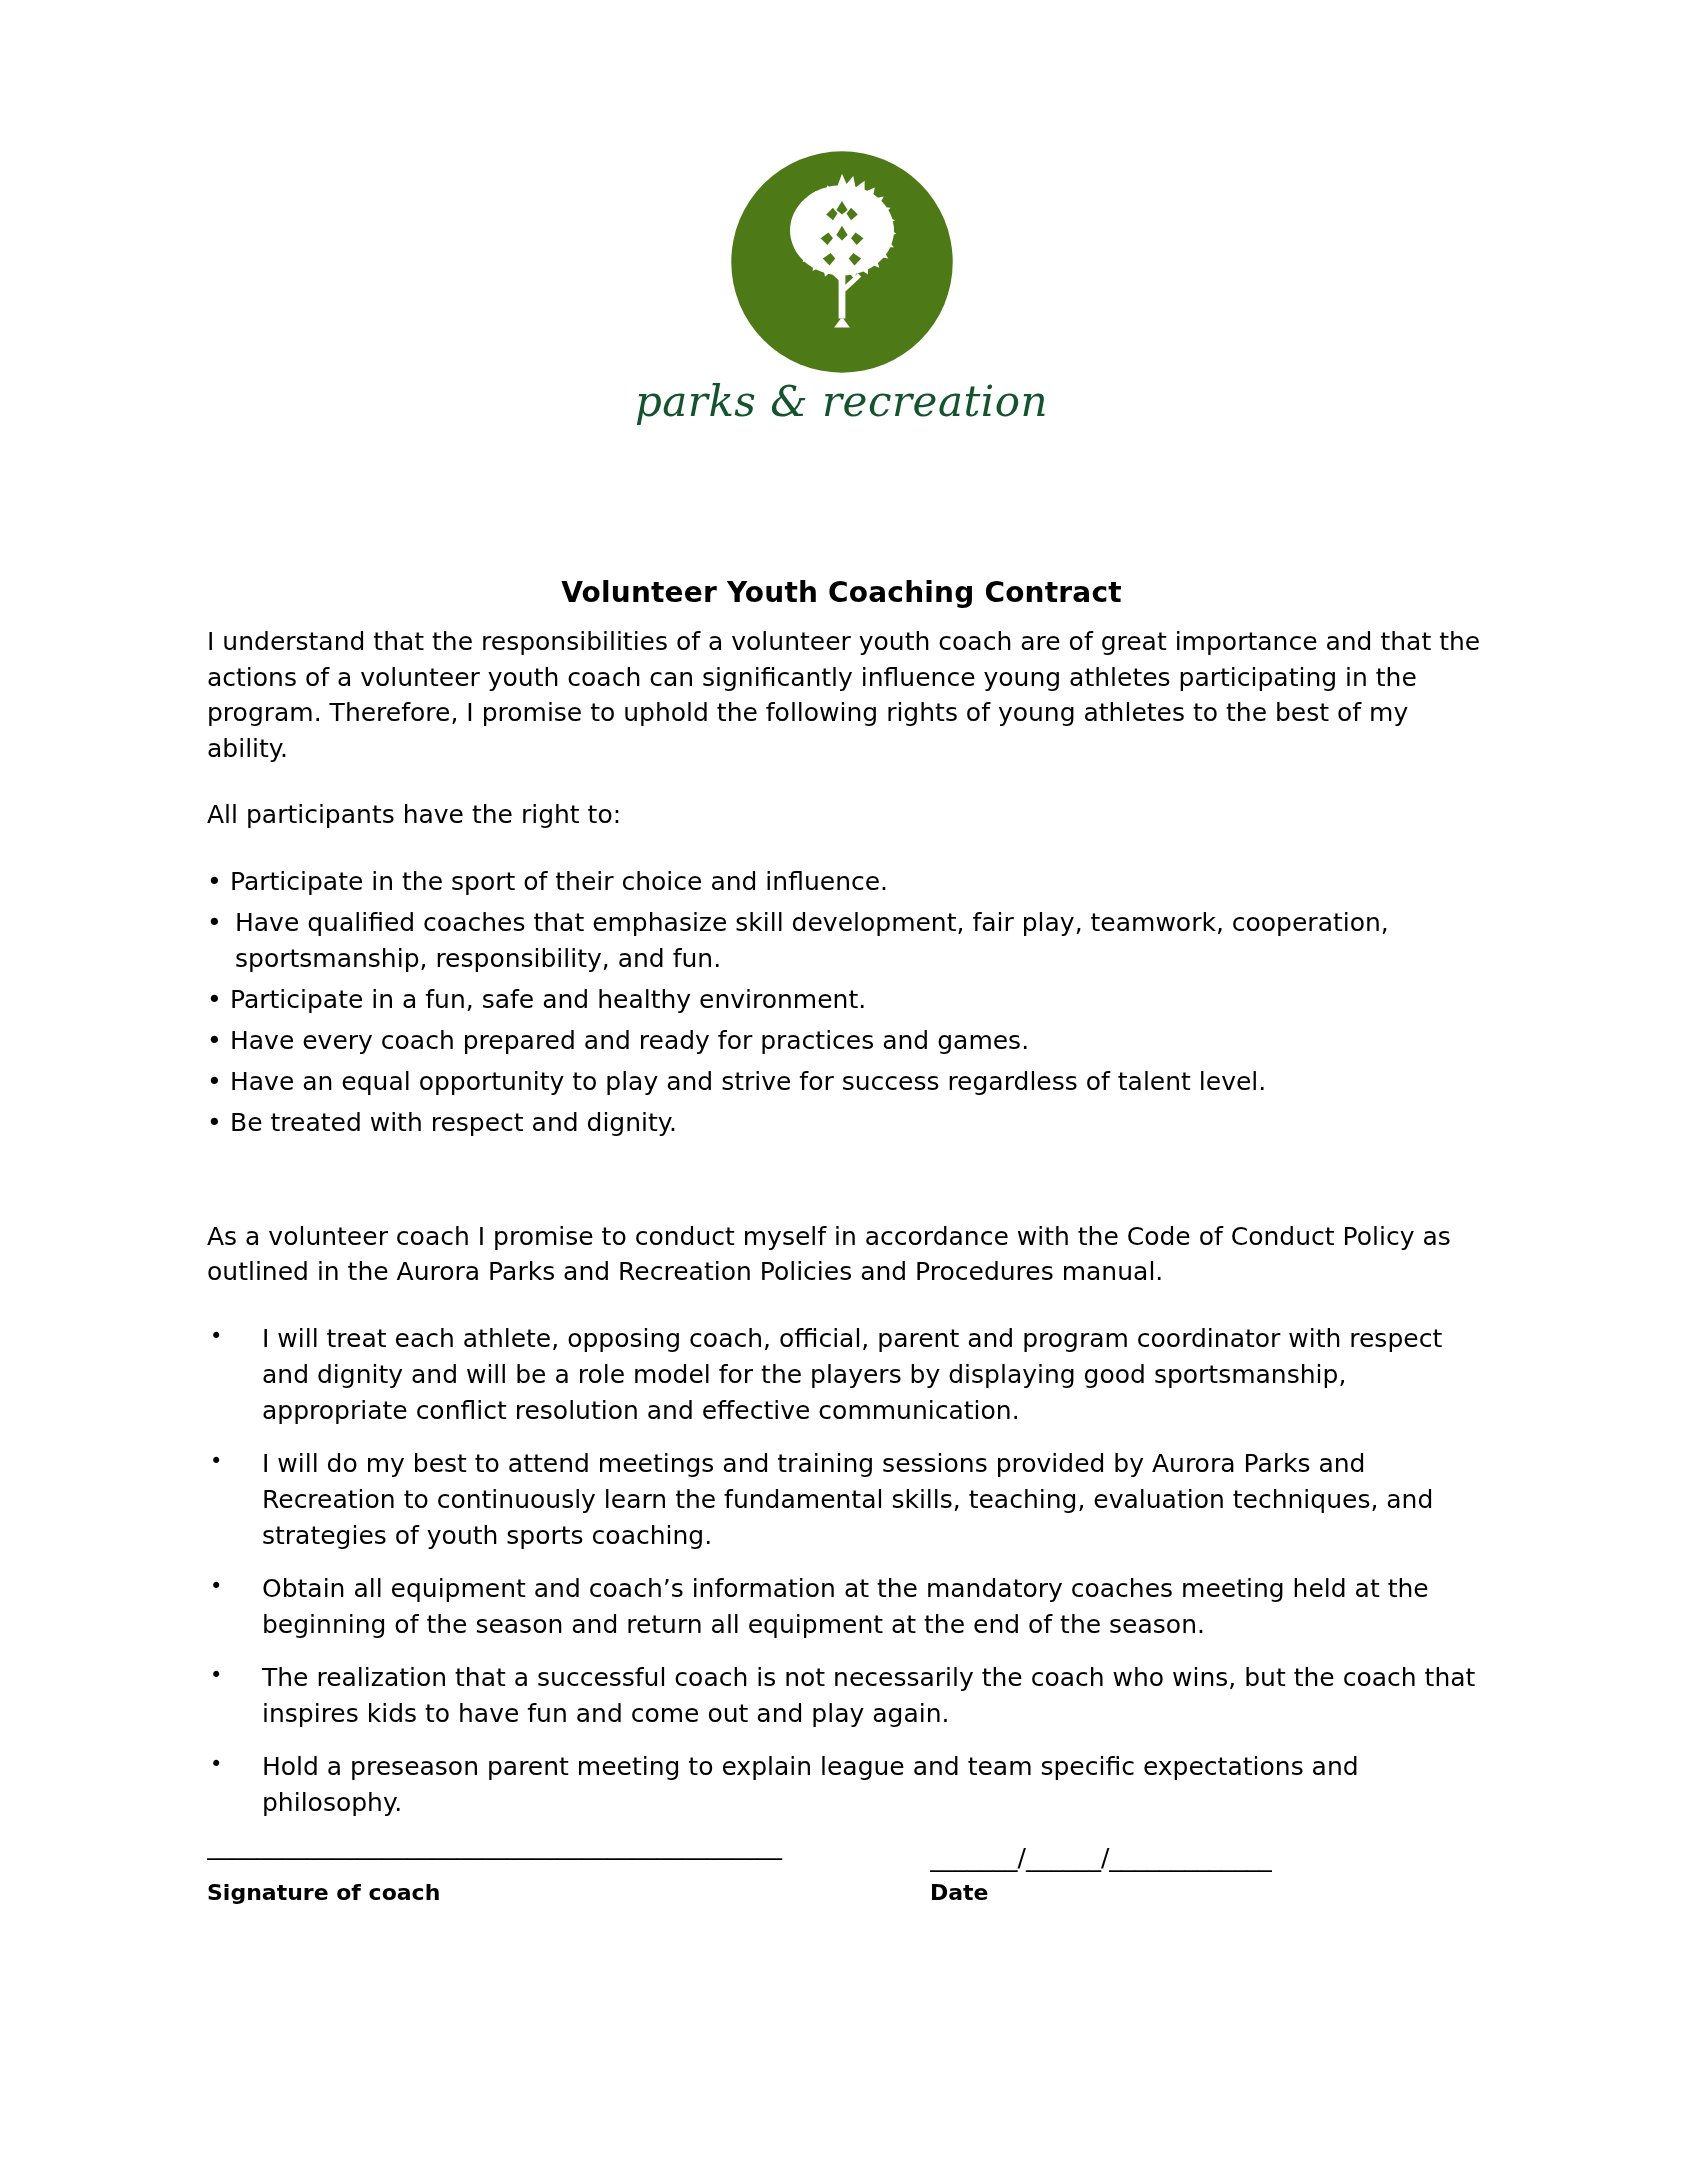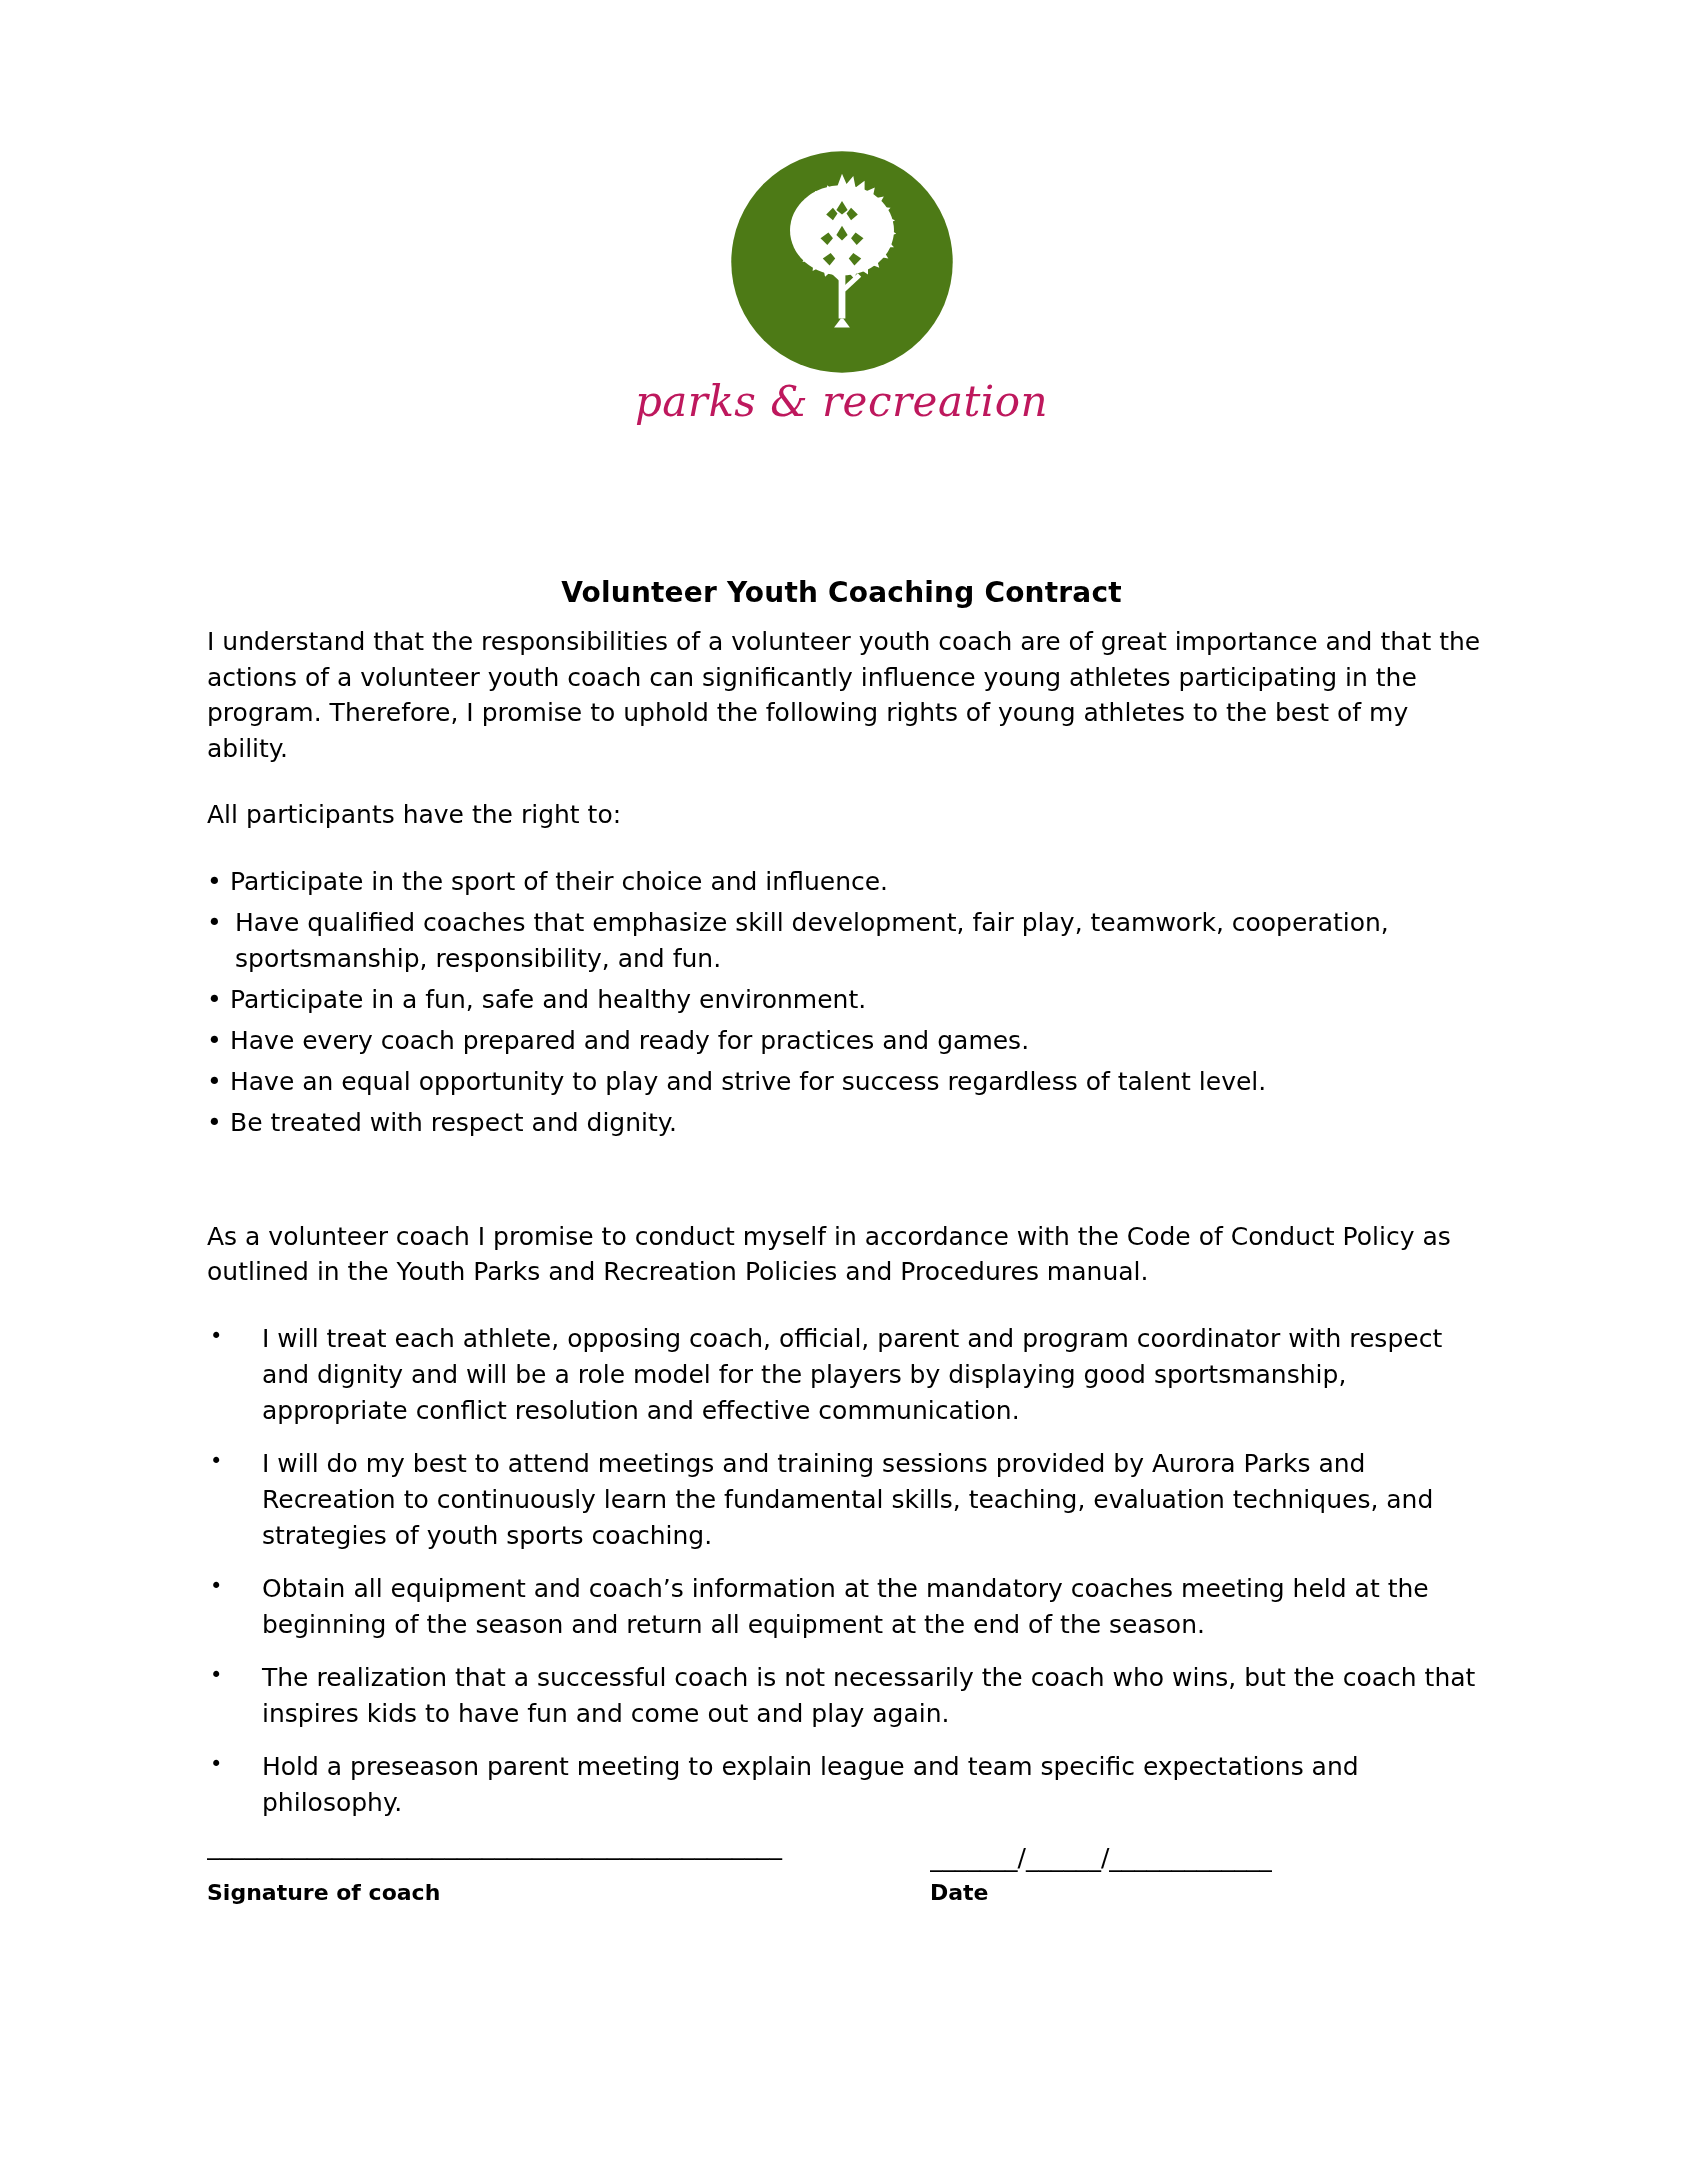--- a/index.html
+++ b/index.html
@@ -46,21 +46,21 @@
     letter-spacing: 1px;
     line-height: 0.95;
     margin-top: -10px;
     color: #111111;
   }
   .logo-tagline {
     font-family: "DejaVu Serif", serif;
     font-style: italic;
     font-size: 42px;
     letter-spacing: 0.5px;
-    color: #be185d;
+    color: #14532d;
     margin-top: 2px;
   }
 
   
   .doc-title {
     position: absolute;
     left: 0;
     top: 552px;
     width: 1683px;
     text-align: center;
@@ -236,21 +236,21 @@
         <span>Have an equal opportunity to play and strive for success regardless of talent level.</span>
       </li>
       <li>
         <span class="bullet">•</span>
         <span>Be treated with respect and dignity.</span>
       </li>
     </ul>
 
     <div class="spacer-lg"></div>
 
-    <p class="para">As a volunteer coach I promise to conduct myself in accordance with the Code of Conduct Policy as outlined in the Youth Parks and Recreation Policies and Procedures manual.</p>
+    <p class="para">As a volunteer coach I promise to conduct myself in accordance with the Code of Conduct Policy as outlined in the Aurora Parks and Recreation Policies and Procedures manual.</p>
 
     <ul class="list-hang">
       <li>
         <span class="bullet">•</span>
         <span>I will treat each athlete, opposing coach, official, parent and program coordinator with respect and dignity and will be a role model for the players by displaying good sportsmanship, appropriate conflict resolution and effective communication.</span>
       </li>
       <li>
         <span class="bullet">•</span>
         <span>I will do my best to attend meetings and training sessions provided by Aurora Parks and Recreation to continuously learn the fundamental skills, teaching, evaluation techniques, and strategies of youth sports coaching.</span>
       </li>

